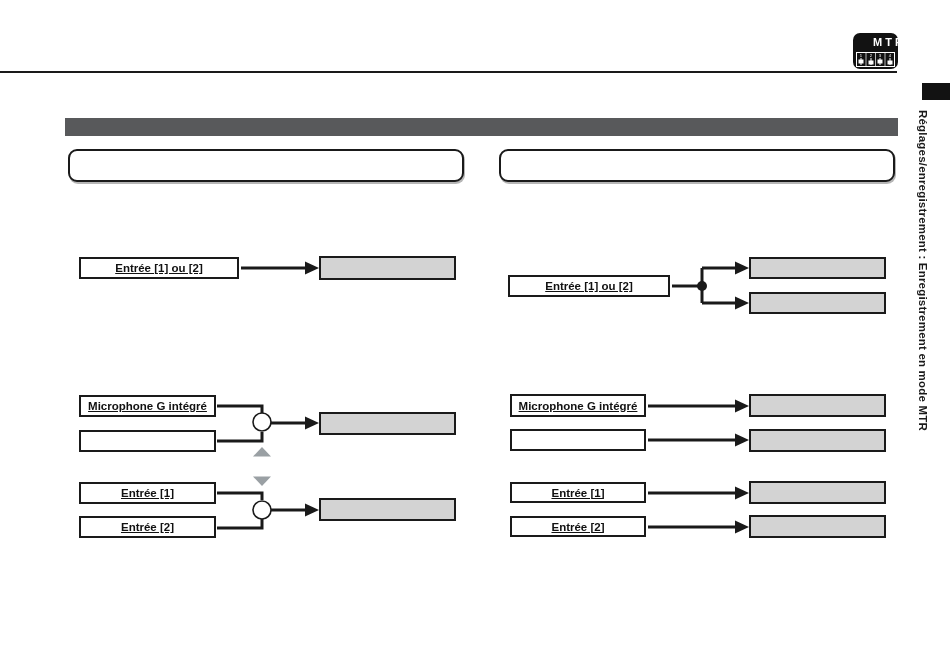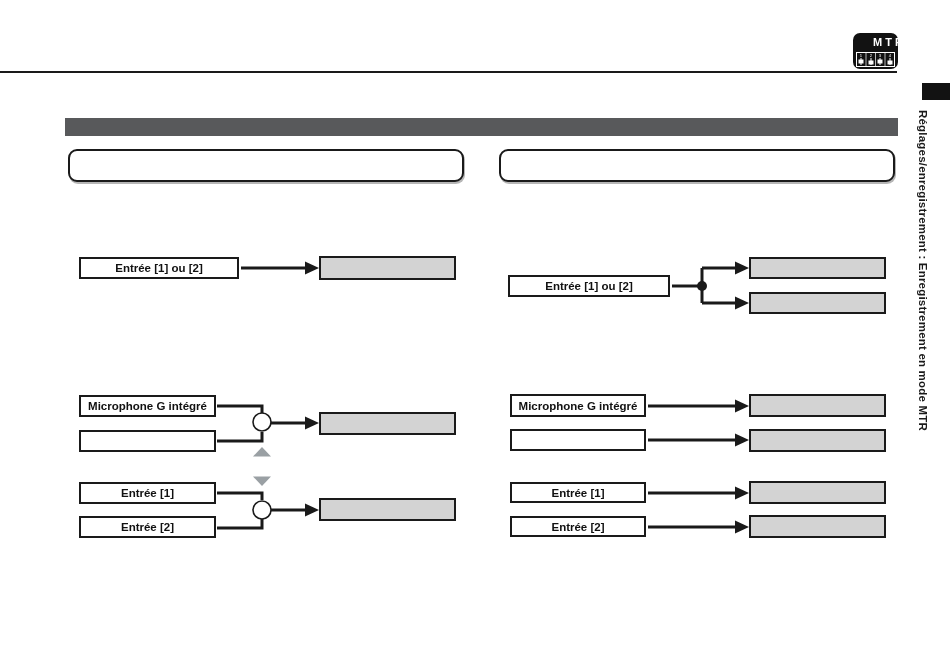--- a/index.html
+++ b/index.html
@@ -21,21 +21,21 @@
 
   
   .title-bar{position:absolute;left:65px;top:118px;width:833px;height:18px;background:#58595b;}
   .heading-panel{position:absolute;top:149px;height:33px;background:#fff;border:2px solid #1a1a1a;
         border-radius:9px;box-shadow:1px 2px 0 rgba(110,110,110,0.5);box-sizing:border-box;}
   .heading-left{left:68px;width:396px;}
   .heading-right{left:499px;width:396px;}
 
   
   .src,.dst{position:absolute;box-sizing:border-box;border:2px solid #1a1a1a;
-        display:flex;align-items:center;justify-content:center;}
+        display:flex;align-items:center;justify-content:center;text-decoration:underline;}
   .src{background:#ffffff;font-weight:bold;font-size:11.5px;}
   .dst{background:#d3d3d3;}
 
   .connectors{position:absolute;left:0;top:0;pointer-events:none;}
 </style>
 </head>
 <body>
 
 <div class="page">
 

